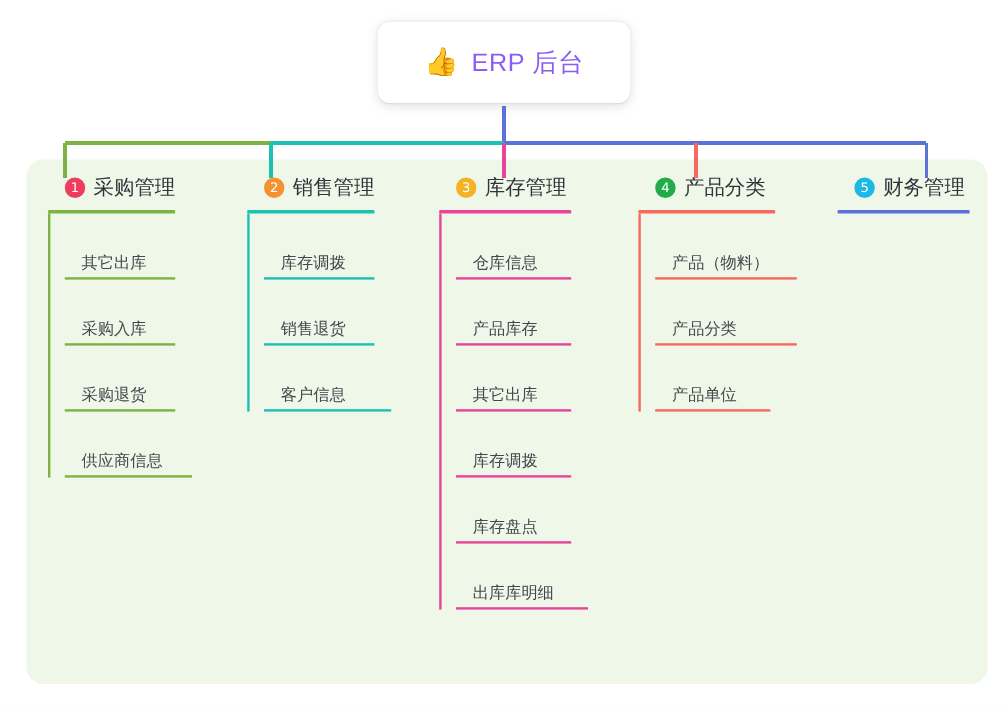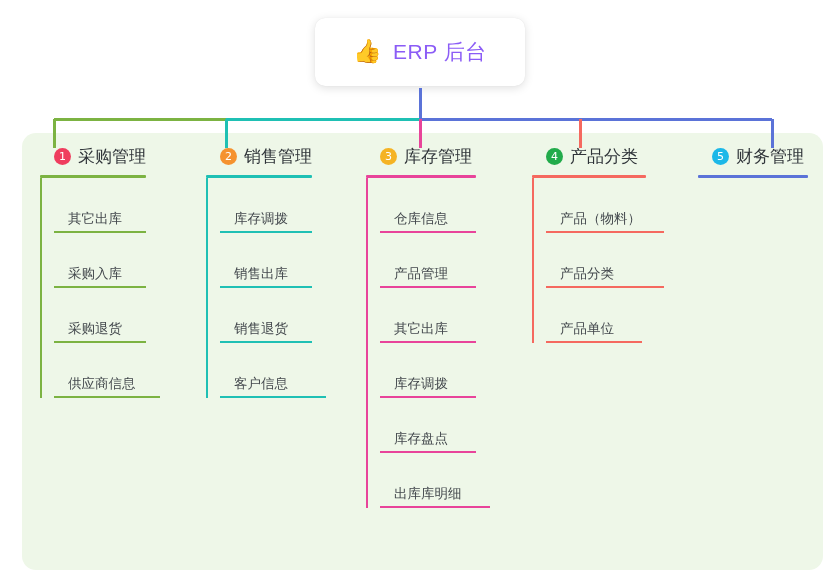--- a/index.html
+++ b/index.html
@@ -201,24 +201,20 @@
           <span class="col-title">销售管理</span>
         </div>
         <div class="head-rule" style="background: rgb(31, 192, 180); width: 106px;"></div>
         <div class="leaf-list">
           <div class="spine" style="background: rgb(31, 192, 180);"></div>
           <div class="leaf">
             <span class="leaf-label">库存调拨</span>
             <div class="leaf-rule" style="background: rgb(31, 192, 180); width: 92px;"></div>
           </div>
           <div class="leaf">
-            <span class="leaf-label">销售出库</span>
-            <div class="leaf-rule" style="background: rgb(31, 192, 180); width: 92px;"></div>
-          </div>
-          <div class="leaf">
             <span class="leaf-label">销售退货</span>
             <div class="leaf-rule" style="background: rgb(31, 192, 180); width: 92px;"></div>
           </div>
           <div class="leaf">
             <span class="leaf-label">客户信息</span>
             <div class="leaf-rule" style="background: rgb(31, 192, 180); width: 106px;"></div>
           </div>
         </div>
       </div>
       <div class="column" style="left: 366px;">
@@ -227,21 +223,21 @@
           <span class="col-title">库存管理</span>
         </div>
         <div class="head-rule" style="background: rgb(232, 68, 154); width: 110px;"></div>
         <div class="leaf-list">
           <div class="spine" style="background: rgb(232, 68, 154);"></div>
           <div class="leaf">
             <span class="leaf-label">仓库信息</span>
             <div class="leaf-rule" style="background: rgb(232, 68, 154); width: 96px;"></div>
           </div>
           <div class="leaf">
-            <span class="leaf-label">产品管理</span>
+            <span class="leaf-label">产品库存</span>
             <div class="leaf-rule" style="background: rgb(232, 68, 154); width: 96px;"></div>
           </div>
           <div class="leaf">
             <span class="leaf-label">其它出库</span>
             <div class="leaf-rule" style="background: rgb(232, 68, 154); width: 96px;"></div>
           </div>
           <div class="leaf">
             <span class="leaf-label">库存调拨</span>
             <div class="leaf-rule" style="background: rgb(232, 68, 154); width: 96px;"></div>
           </div>

